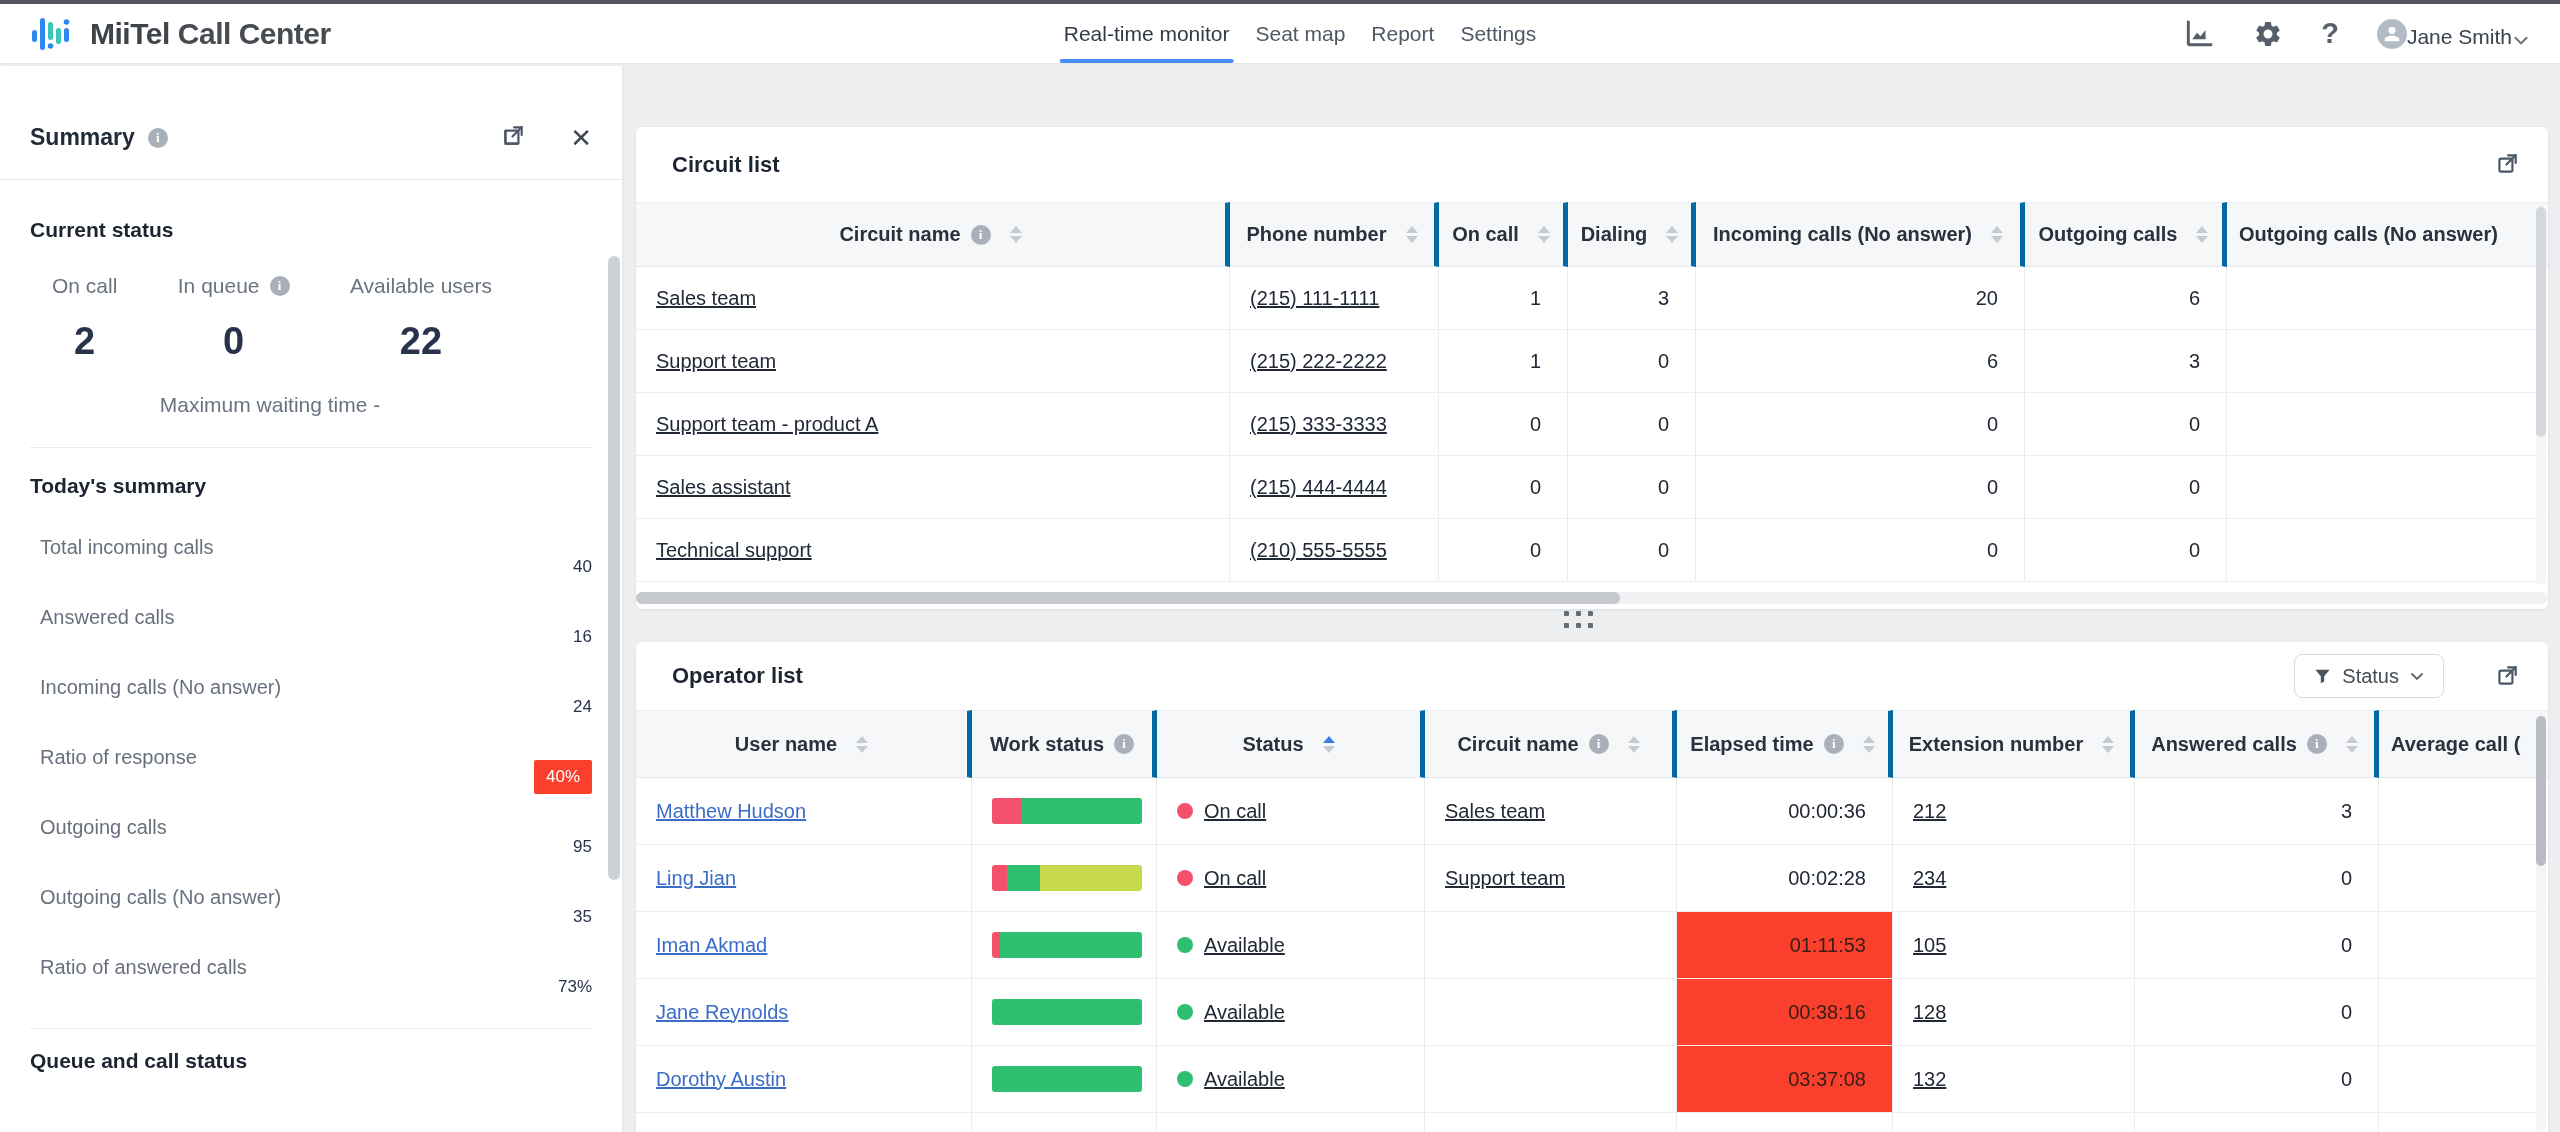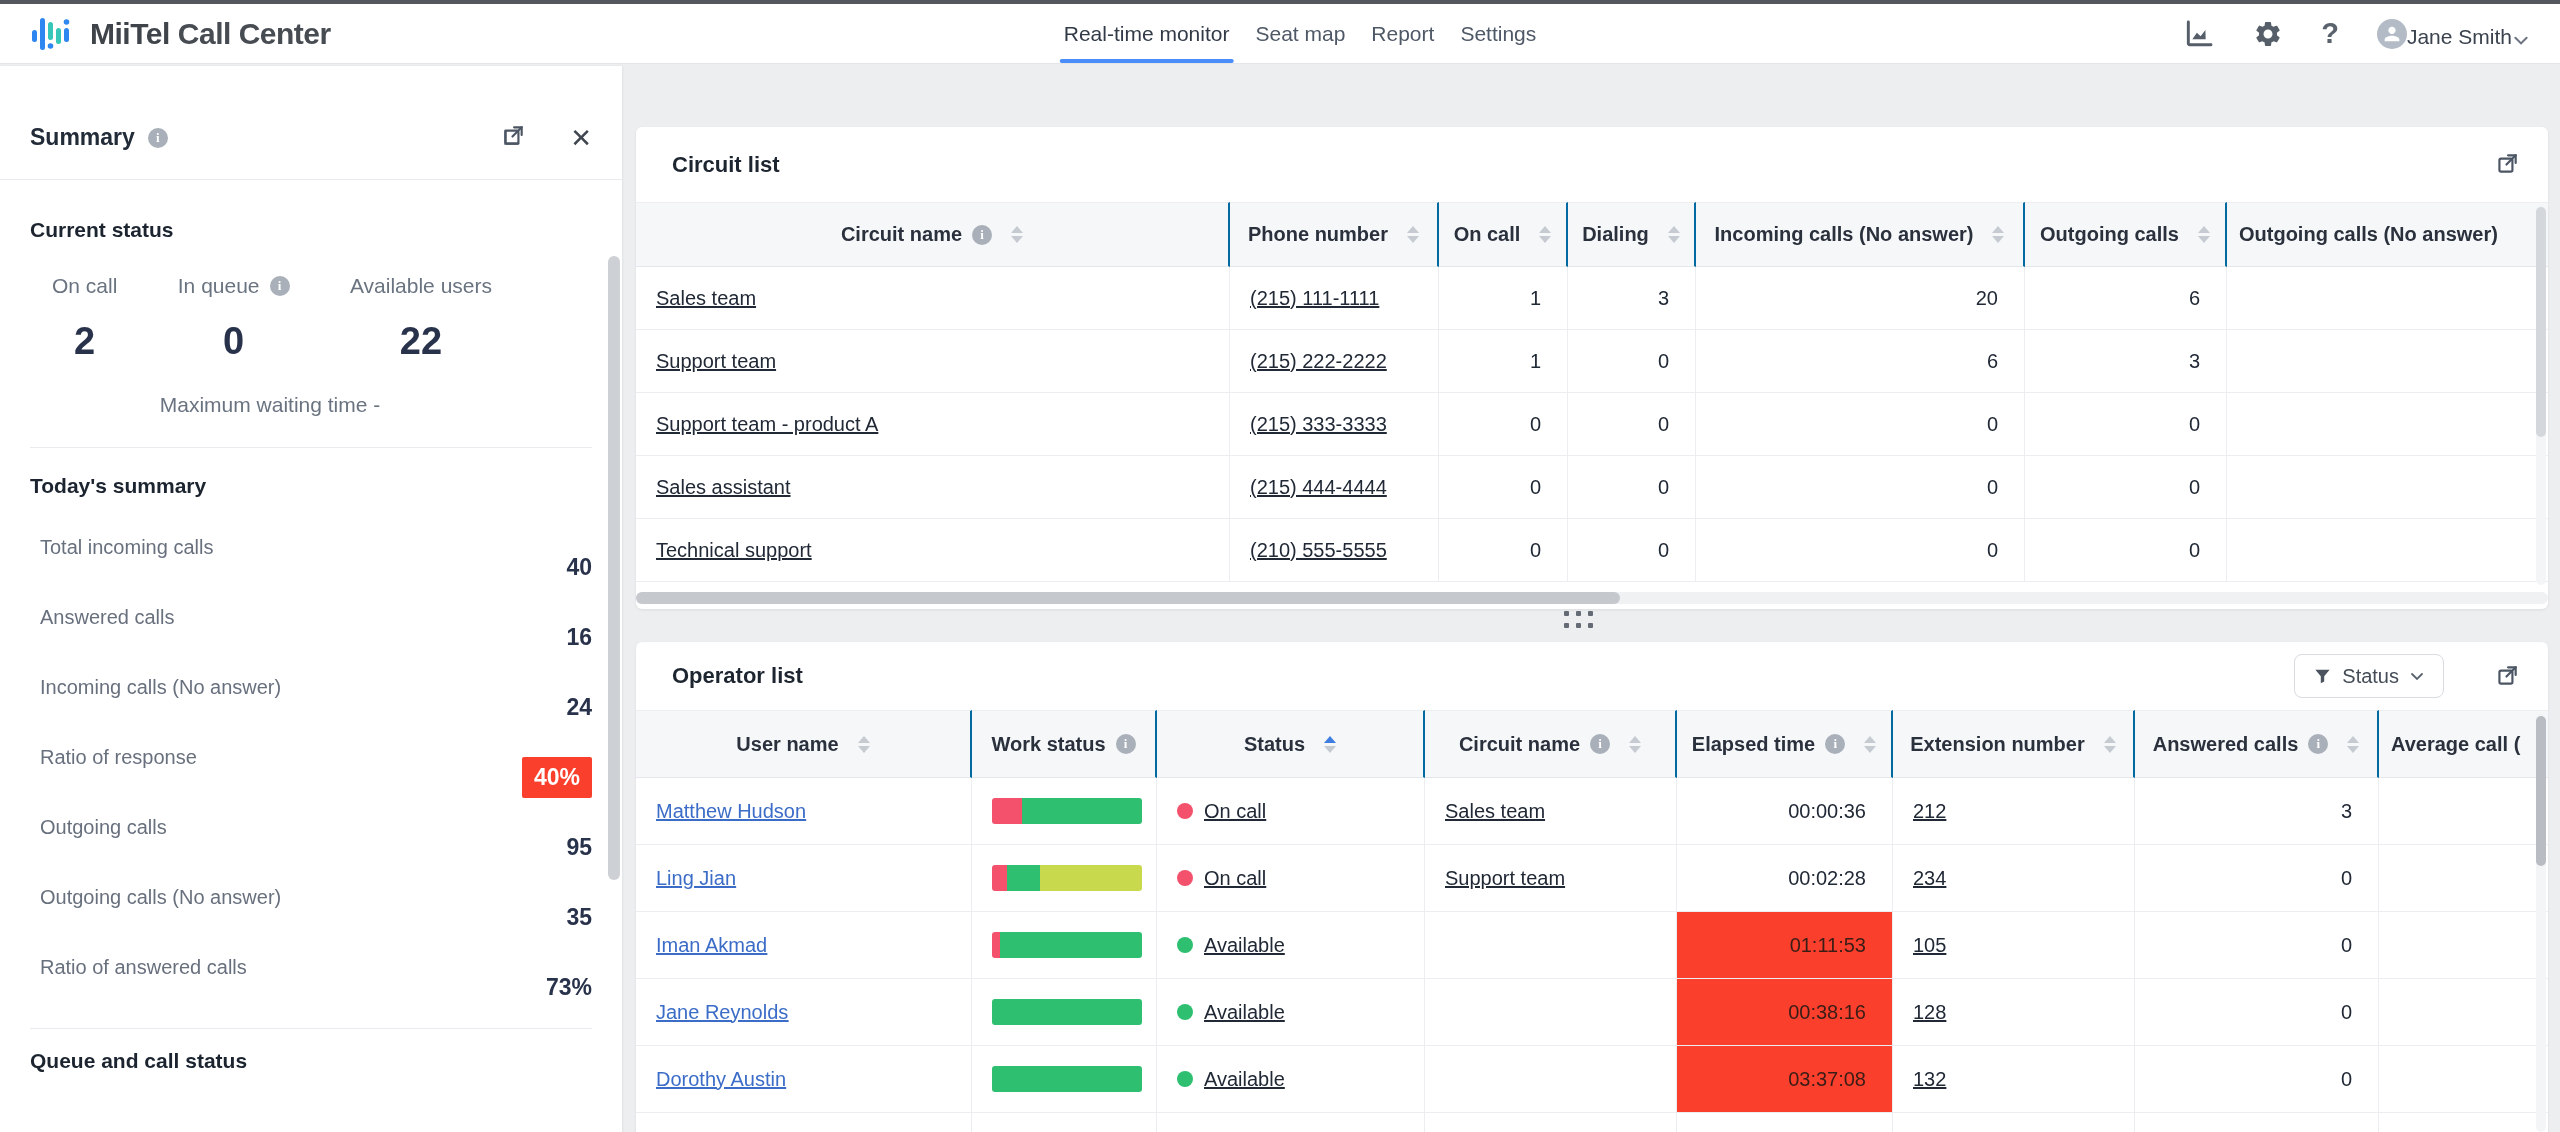--- a/index.html
+++ b/index.html
@@ -51,34 +51,34 @@
   .sb-heading{font-size:21px;font-weight:bold;color:#1c2430;margin-top:38px;}
   .metrics{display:flex;justify-content:space-between;width:440px;margin:32px 0 0 22px;}
   .metric{text-align:center;}
   .m-label{font-size:21px;color:#6a7380;display:flex;align-items:center;gap:10px;justify-content:center;}
   .m-value{font-size:38px;font-weight:bold;color:#28324b;margin-top:22px;}
   .max-wait{width:480px;text-align:center;font-size:21px;color:#6a7380;margin-top:30px;}
   .sb-divider{border:none;border-top:1px solid #e9ebee;margin:30px 0 0 0;}
   .today-rows{margin-top:14px;}
   .t-row{height:70px;display:flex;align-items:center;justify-content:space-between;padding-left:10px;}
   .t-label{font-size:20px;color:#68707e;}
-  .t-value{font-size:23px;font-weight:bold;color:#28324b;margin-top:40px;}
+  .t-value{font-size:17px;font-weight:normal;color:#28324b;margin-top:40px;}
   .t-value.badge{background:var(--alert,#fa3f2c);color:#fff;padding:7px 12px;border-radius:2px;}
   .sb-scroll{position:absolute;right:2px;top:190px;width:12px;height:624px;border-radius:6px;background:#cdd0d5;}
 
   
   .panel-title-row{position:relative;display:flex;align-items:center;}
   .panel-title{font-size:22px;font-weight:bold;color:#1d2530;margin-left:36px;}
   .grid-head,.grid-row{display:grid;}
   .circuit-grid{grid-template-columns:594px 209px 129px 128px 329px 202px 321px;}
   .operator-grid{grid-template-columns:336px 185px 268px 252px 216px 242px 244px 169px;}
   .hcell{display:flex;align-items:center;justify-content:center;background:#f5f7f9;
          border-bottom:1px solid #e4e7eb;border-top:1px solid #eceef1;font-size:20px;font-weight:bold;color:#2a313d;
          white-space:nowrap;overflow:hidden;cursor:pointer;gap:10px;padding:0 6px;}
-  .hcell:not(:last-child){border-right:2px solid #0369a1;}
+  .hcell:not(:last-child){border-right:5px solid #0369a1;}
   .hcell.h-left{justify-content:flex-start;padding-left:12px;}
   .cell{display:flex;align-items:center;font-size:20px;color:#212936;border-bottom:1px solid #ebedf0;
         white-space:nowrap;overflow:hidden;background:#fff;}
   .cell:not(:last-child){border-right:1px solid #ebedf0;}
   .cell.al{padding-left:20px;justify-content:flex-start;text-decoration:underline;}
   .cell.ar{padding-right:26px;justify-content:flex-end;}
   .cell.alert-cell{background:var(--alert,#fa3f2c);color:#3a1d16;font-weight:normal;}
   .circuit-grid .cell{height:63px;}
   .operator-grid .cell{height:67px;}
   a.user-link{color:#3b6cc7;text-decoration:underline;cursor:pointer;}

